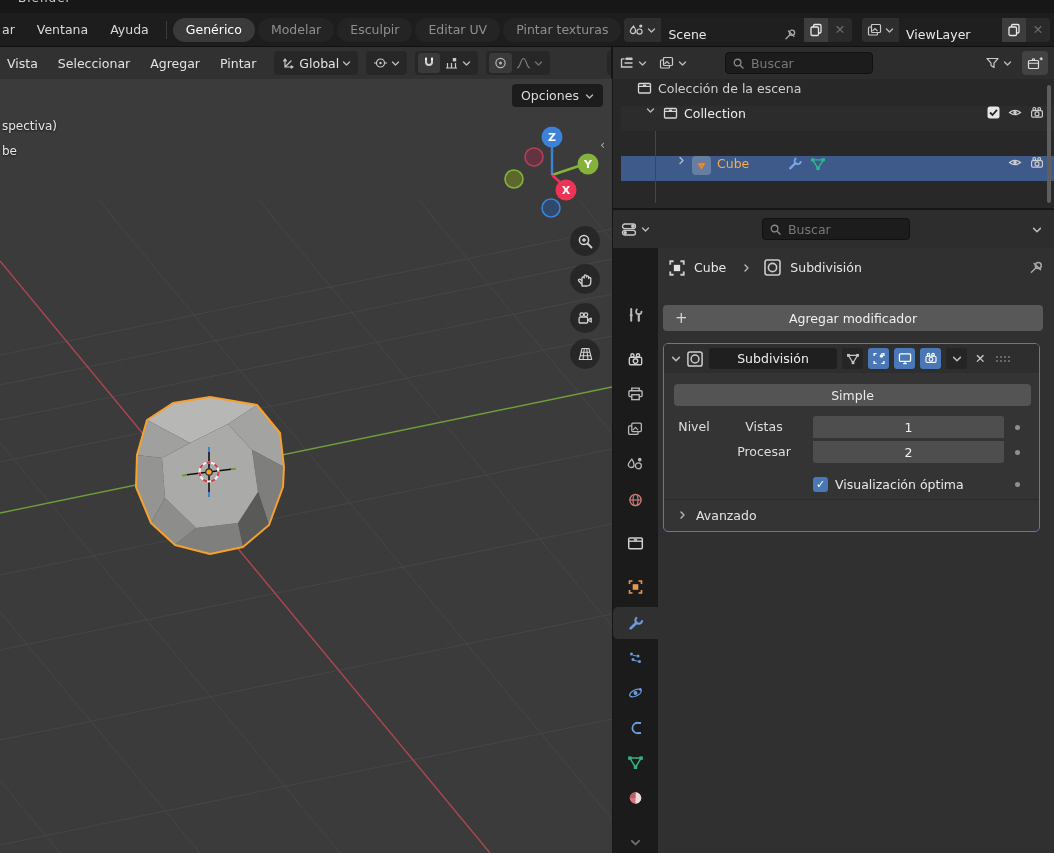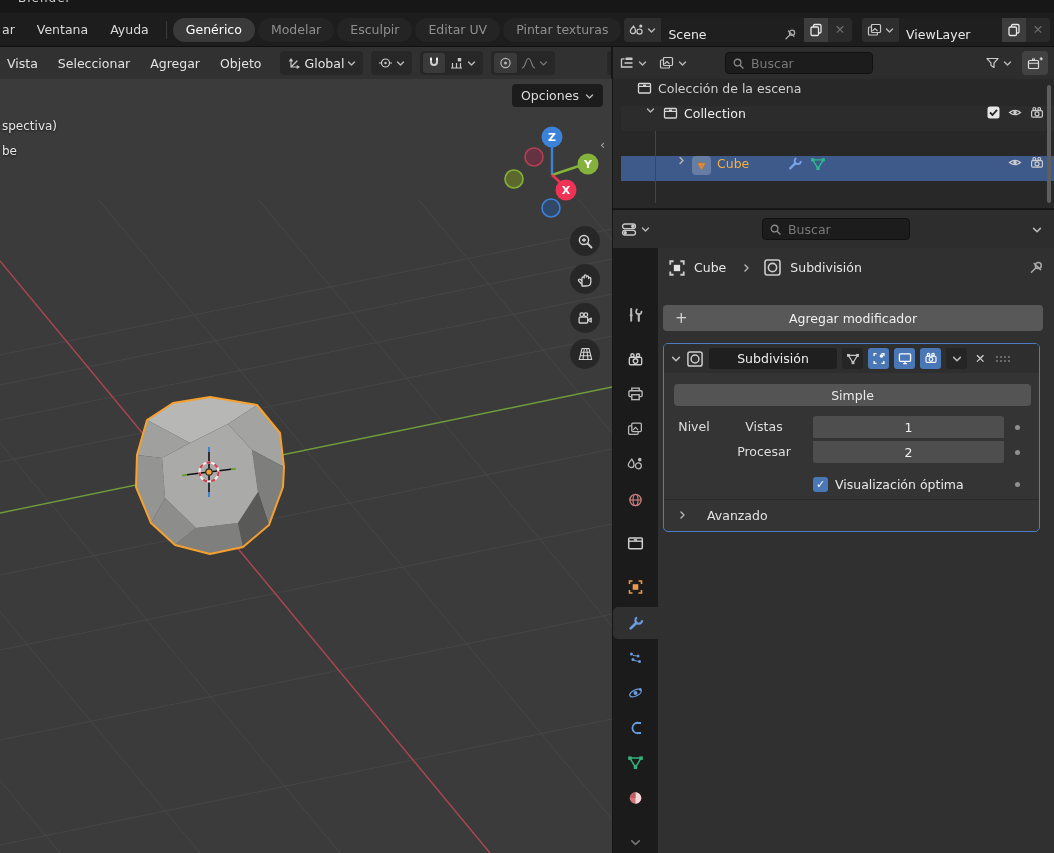--- a/index.html
+++ b/index.html
@@ -183,21 +183,21 @@
     </div>
     <div class="mini dim">✕</div>
   </div>
 </div>
 <div class="abs hline"></div>
 
 <div class="abs" id="vp-header">
   <div class="hdr-menu" style="padding-left:7px">Vista</div>
   <div class="hdr-menu">Seleccionar</div>
   <div class="hdr-menu">Agregar</div>
-  <div class="hdr-menu">Objeto</div>
+  <div class="hdr-menu">Pintar</div>
   <div class="wgrp">
     <div class="seg">
       <svg width="15" height="14" viewBox="0 0 15 14">
           <path d="M4 11 L4 3 M4 11 L12 11 M4 3 L2.6 5 M4 3 L5.4 5 M12 11 L10.2 9.9 M12 11 L10.2 12.1 M4 11 L10 5" stroke="#c9c9c9" stroke-width="1.2" fill="none" stroke-linecap="round"></path>
         </svg>
       <span style="color:#e3e3e3">Global</span>
       <svg width="9" height="8" viewBox="0 0 9 8">
           <use href="#i-chev-d"></use>
         </svg>
     </div>
@@ -694,20 +694,20 @@
     </div>
     <div class="dot" style="top:106px"></div>
 
     <div class="prow" style="left:149px;top:129px;gap:7px">
       <span class="chkbox">✓</span>
       <span style="color:#e8e8e8">Visualización óptima</span>
     </div>
     <div class="dot" style="top:138px"></div>
 
     <div class="subdiv-line"></div>
-    <div class="prow" style="left:14px;top:160px;gap:20px">
+    <div class="prow" style="left:14px;top:160px;gap:9px">
       <svg width="9" height="10" viewBox="0 0 9 9">
           <use href="#i-chev-r"></use>
         </svg>
       <span style="color:#e3e3e3">Avanzado</span>
     </div>
   </div>
 </div>
 
 </body></html>

